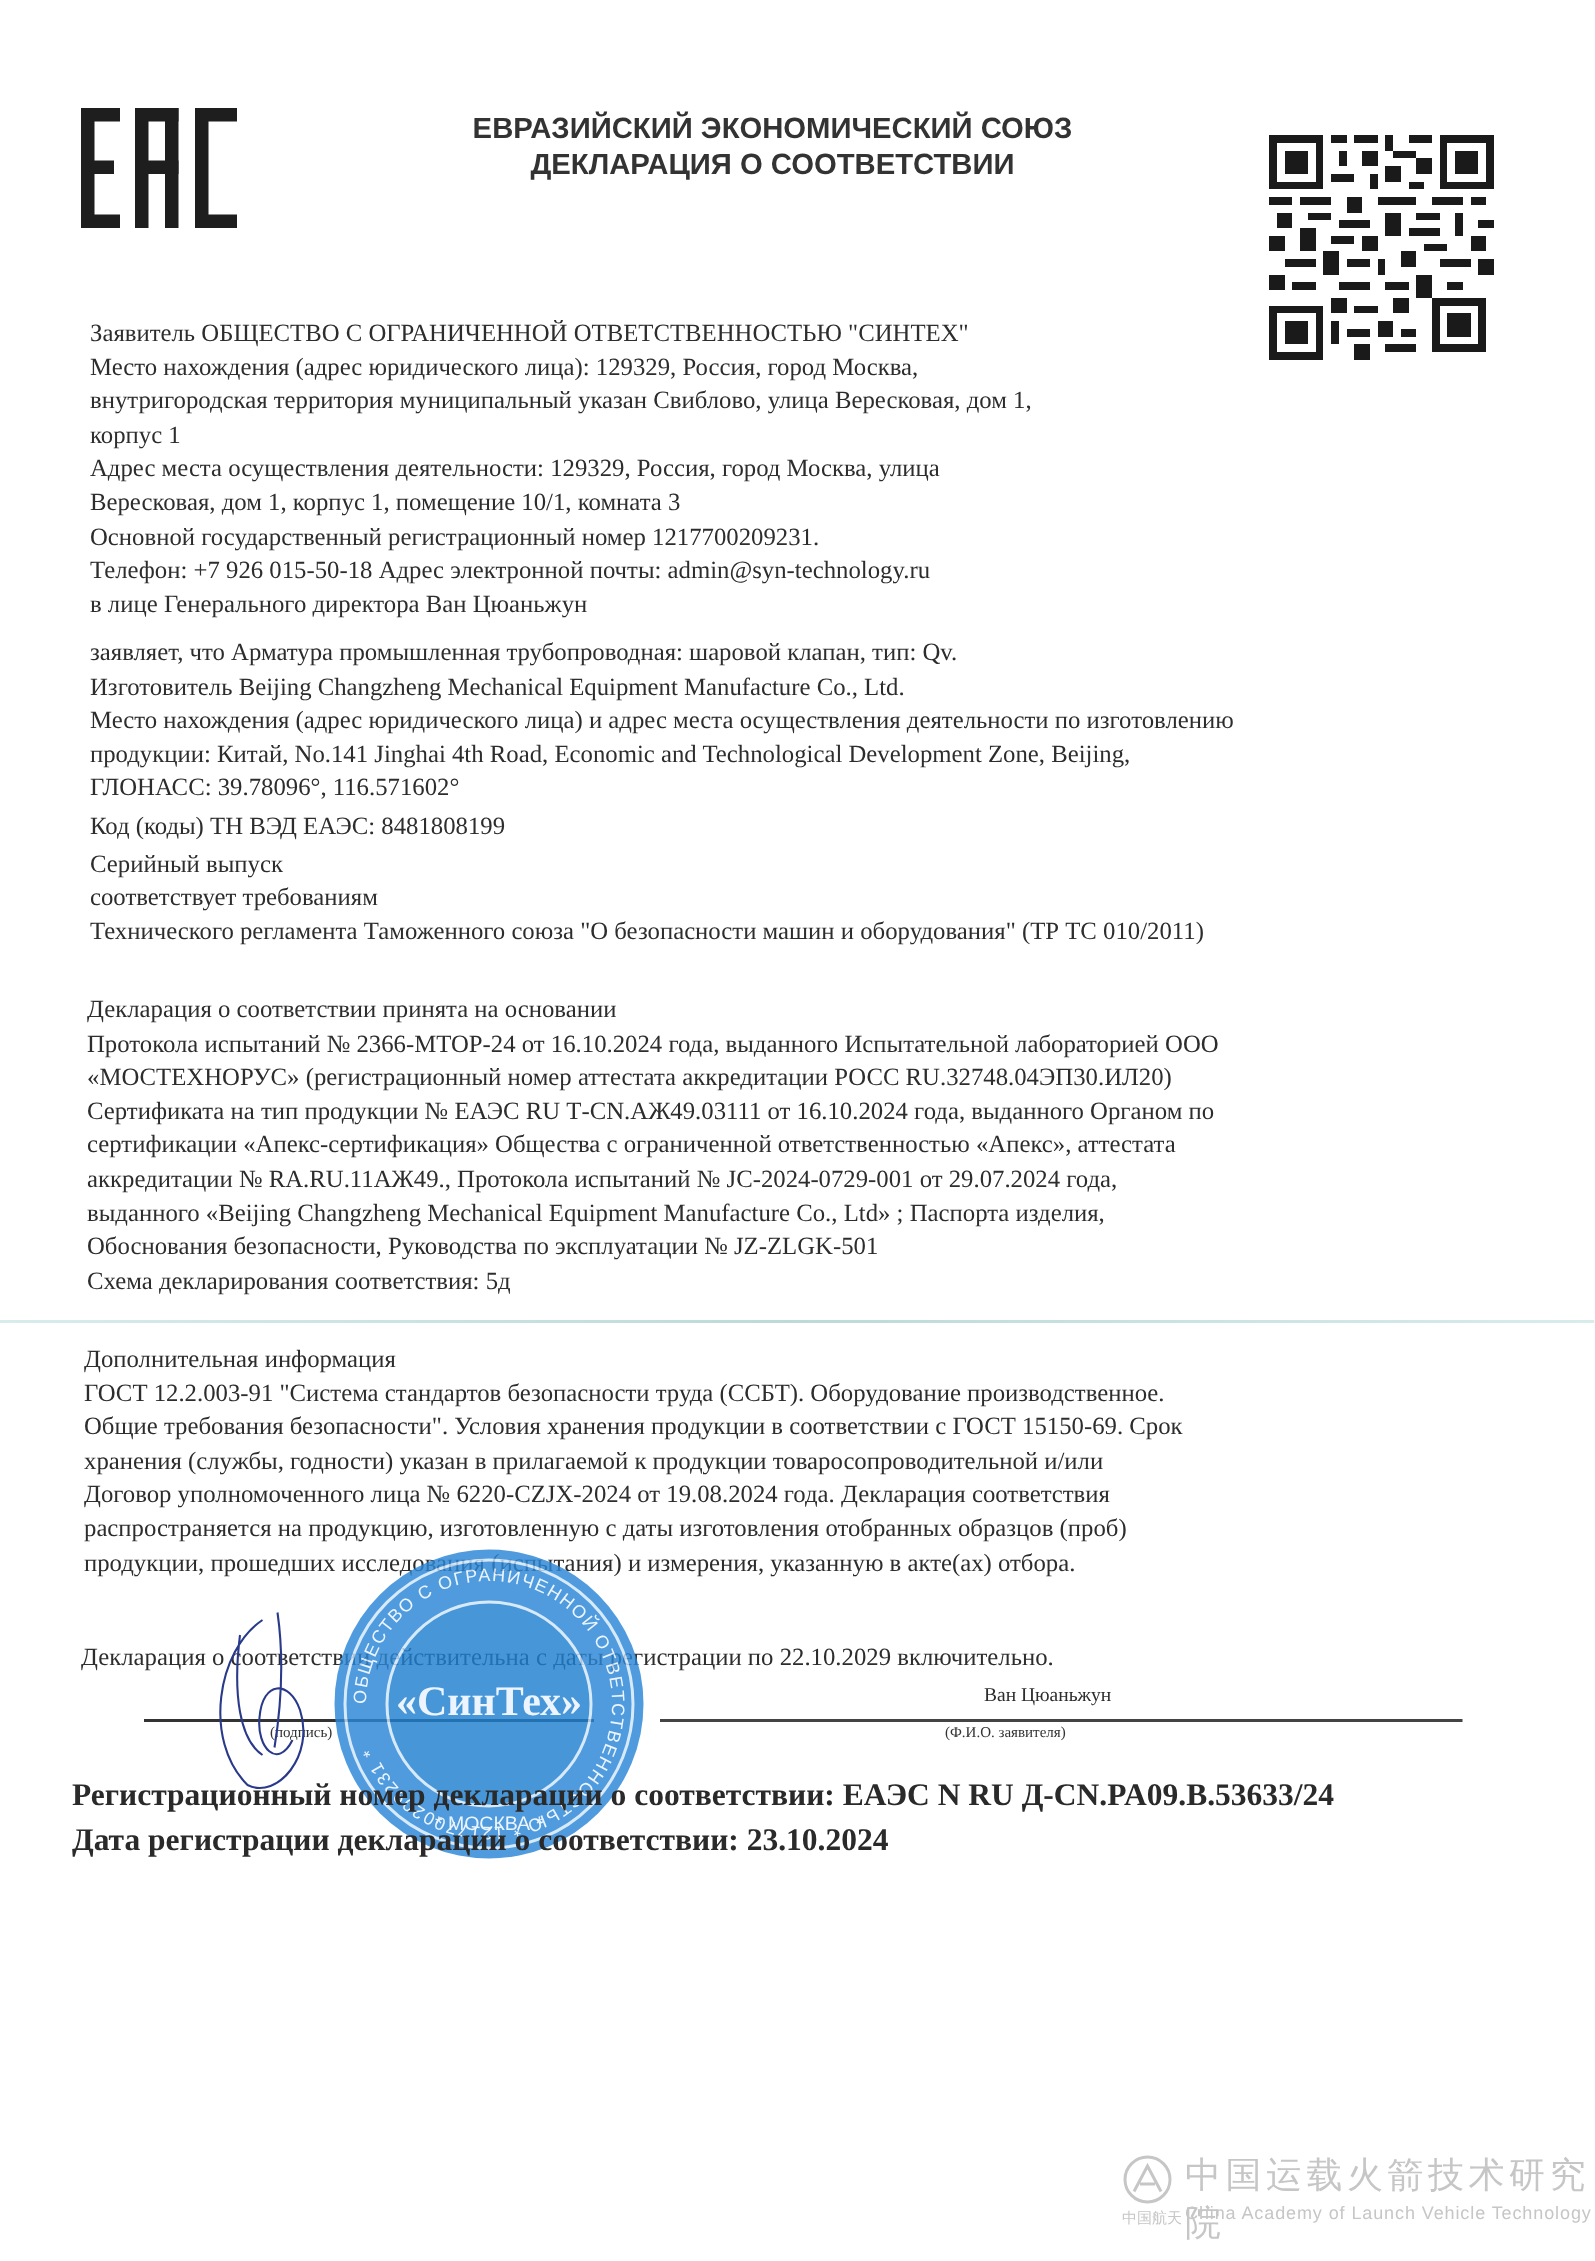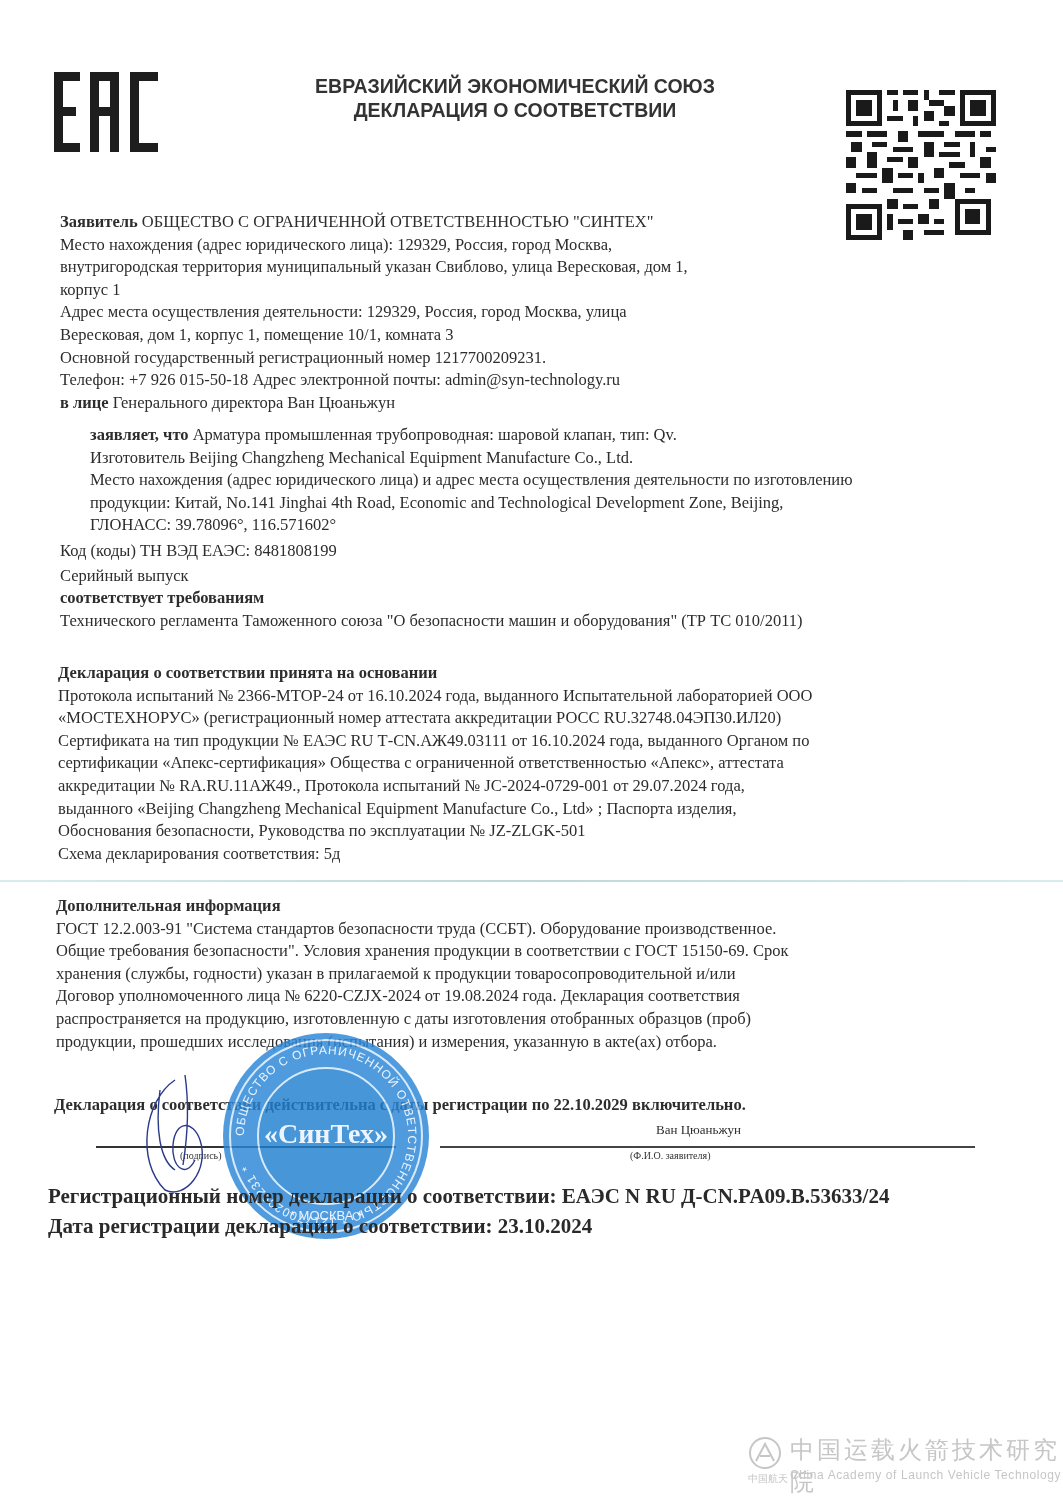--- a/index.html
+++ b/index.html
@@ -15,23 +15,23 @@
   .header {
     position: absolute; left: 270px; top: 74px; width: 490px; text-align: center;
     font-family: "Liberation Sans", sans-serif; font-weight: bold; font-size: 19.5px;
     line-height: 24px; color: #333;
   }
   .qr {
     position: absolute; left: 845px; top: 90px; width: 152px; height: 150px;
   }
   .block { position: absolute; left: 60px; font-size: 16.5px; line-height: 22.6px; color: #2d2d2d; }
   .block p { margin: 0; }
-  .b { font-weight: bold; }
+  .b { font-weight: normal; }
   #applicant { top: 211px; width: 760px; }
-  #declares { top: 424px; width: 940px; margin-left: 30px; }
+  #declares { top: 424px; width: 940px; }
   #hs-code { top: 540px; width: 920px; }
   #basis { top: 662px; left: 58px; width: 940px; }
   #additional { top: 895px; left: 56px; width: 930px; }
   #valid { top: 1094px; left: 54px; width: 930px; }
   .divider {
     position: absolute; left: 0; width: 1063px; top: 880px; height: 2px;
     background: linear-gradient(to right, #d8ecec, #bcdada, #d8ecec);
   }
   .sig-line-left { position: absolute; left: 96px; top: 1146px; width: 300px; height: 2px; background: #333; }
   .sig-line-right { position: absolute; left: 440px; top: 1146px; width: 535px; height: 2px; background: #444; }

